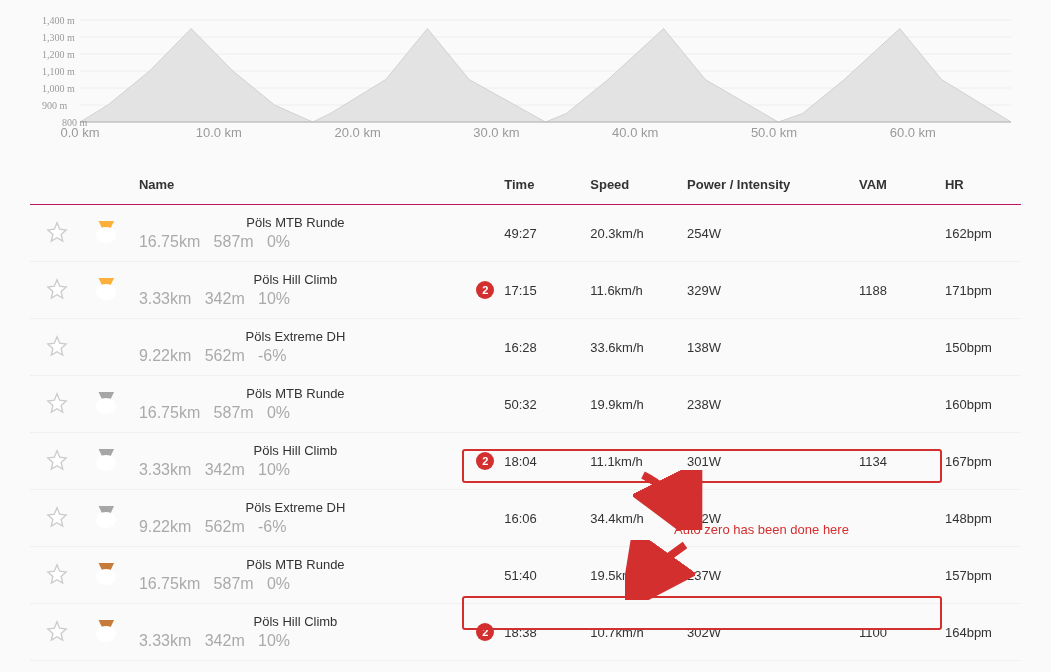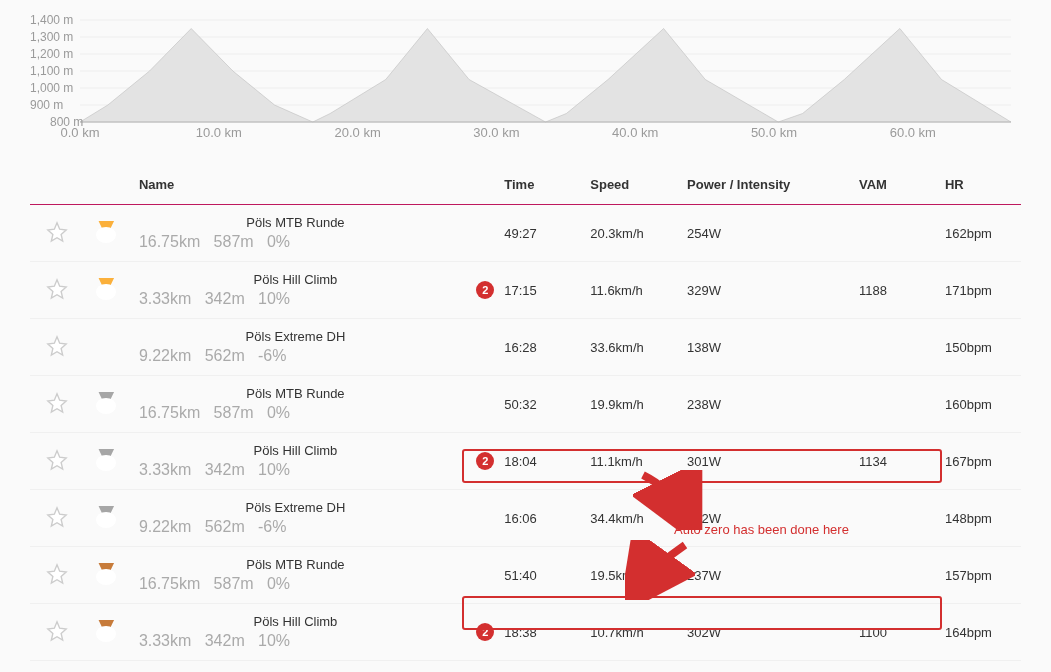--- a/index.html
+++ b/index.html
@@ -1,20 +1,20 @@
 <!DOCTYPE html>
 <html><head>
 <meta charset="utf-8">
 <style>
   * { box-sizing: border-box; margin: 0; padding: 0; }
   body { font-family: -apple-system, "Helvetica Neue", Arial, sans-serif; background: #fafafa; color: #333; font-size: 14px; }
   .container { width: 1051px; padding: 10px 30px; }
   .elev-chart { position: relative; height: 130px; margin-bottom: 25px; }
   .elev-svg { width: 100%; height: 100%; }
-  .y-tick { position: absolute; left: 0; font-size: 12px; color: #9a9a9a; transform: translateY(-50%); }
+  .y-tick { position: absolute; left: 12px; font-size: 10px; color: #9a9a9a; transform: translateY(-50%); font-family: Liberation Serif, serif; }
   .x-tick { position: absolute; bottom: 0; font-size: 13px; color: #9a9a9a; transform: translateX(-50%); white-space: nowrap; }
   .segments-head { display: flex; justify-content: space-between; align-items: center; margin: 20px 0 15px; }
   .segments-title { font-size: 22px; font-weight: 400; color: #333; }
   .segments-link { color: #333; font-size: 13px; text-decoration: none; }
   table.segments { width: 100%; border-collapse: collapse; font-size: 13px; }
   table.segments thead td { font-weight: 700; color: #333; padding: 12px 10px; border-bottom: 1px solid #be185d; }
   table.segments tbody tr { border-bottom: 1px solid #f0f0f0; }
   table.segments tbody td { padding: 10px 10px; vertical-align: middle; color: #333; }
   .col-star { width: 50px; text-align: center; }
   .col-medal { width: 40px; text-align: center; }

